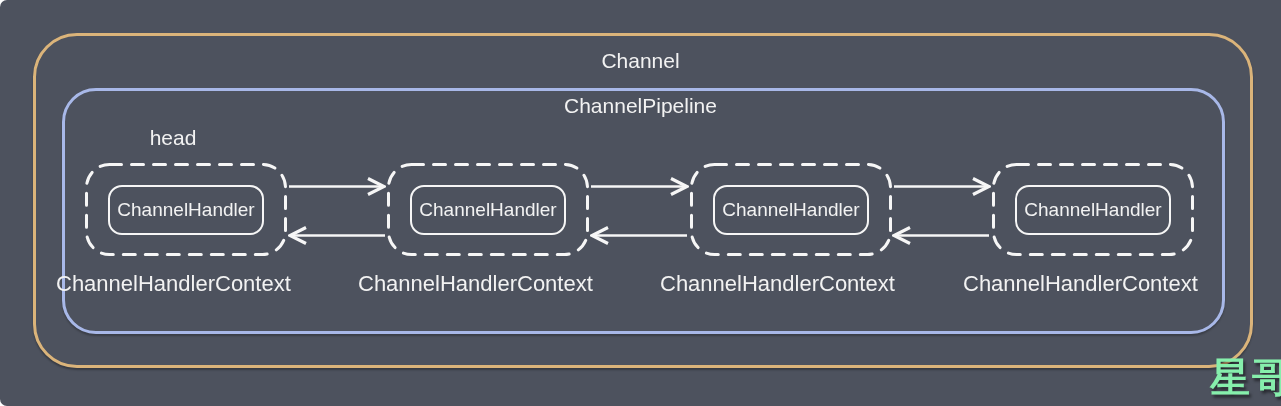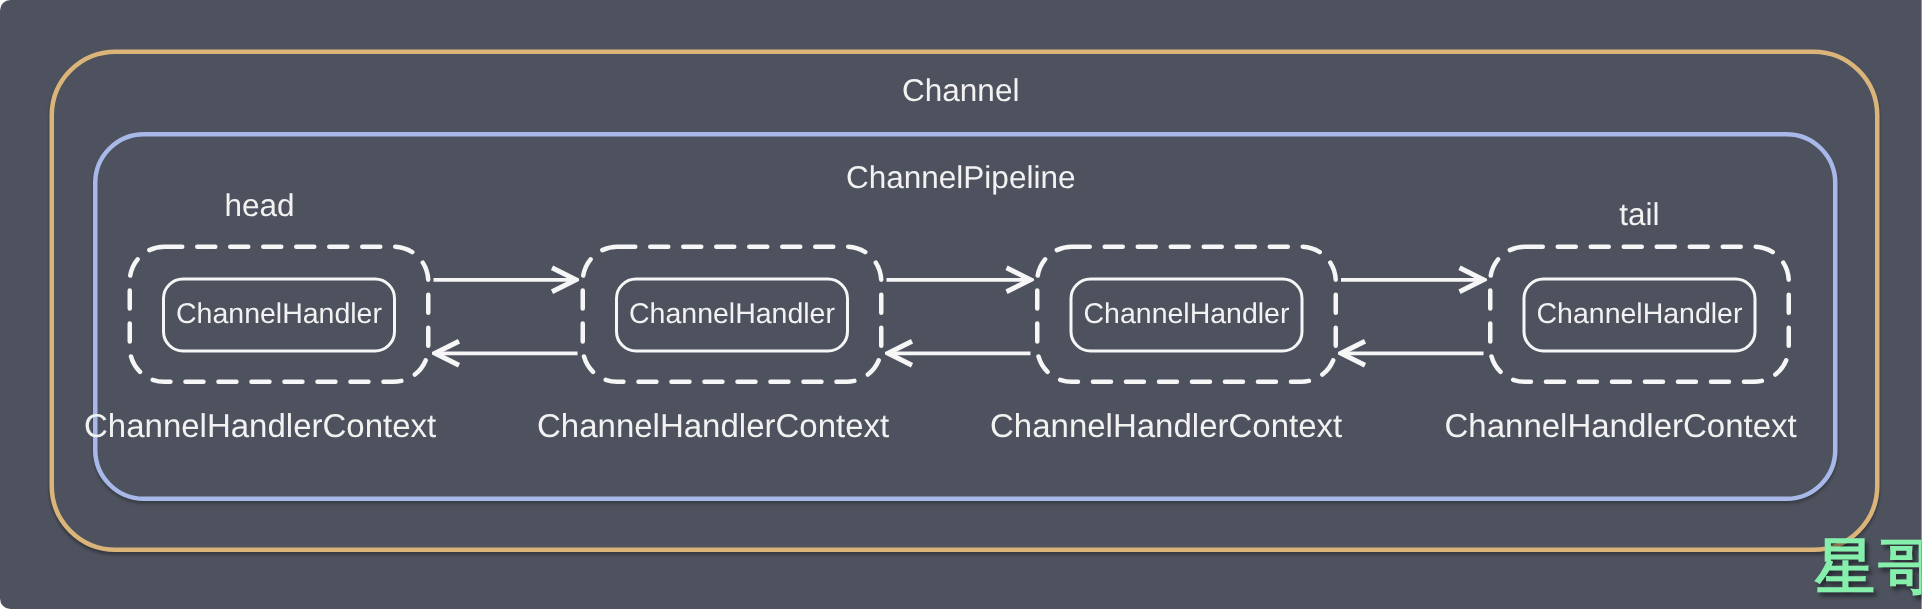--- a/index.html
+++ b/index.html
@@ -35,21 +35,21 @@
     border-radius: 34px;
     box-shadow: 0 2px 2px rgba(0,0,0,0.25);
   }
   .lbl {
     position: absolute;
     color: var(--text, #f2f2f2);
     text-align: center;
     white-space: nowrap;
   }
   .channel-label   { top: 49px;  left: 0; width: 1281px; font-size: 21px; }
-  .pipeline-label  { top: 107px; left: 0; width: 1281px; font-size: 21px; }
+  .pipeline-label  { top: 94px; left: 0; width: 1281px; font-size: 21px; }
   .head-label      { top: 126px; left: 72px;  width: 202px; font-size: 21px; }
   .tail-label      { top: 132px; left: 992px; width: 202px; font-size: 21px; }
   .overlay {
     position: absolute;
     left: 0; top: 0;
     width: 1281px; height: 406px;
   }
   .ctx-dash {
     fill: none;
     stroke: var(--box-border, #f6f6f6);
@@ -115,21 +115,20 @@
 <body>
 
 <div class="canvas">
 
   <div class="channel-box"></div>
   <div class="pipeline-box"></div>
 
   <div class="lbl channel-label">Channel</div>
   <div class="lbl pipeline-label">ChannelPipeline</div>
   <div class="lbl head-label">head</div>
-  <div class="lbl tail-label">tail</div>
 
   <svg class="overlay" viewBox="0 0 1281 406">
     <defs>
       <marker id="arrowhead" viewBox="0 0 10 10" refX="8" refY="5" markerWidth="8" markerHeight="8" orient="auto" markerUnits="strokeWidth">
         <path d="M1,1 L9,5 L1,9" fill="none" stroke="#f6f6f6" stroke-width="1.6"></path>
       </marker>
     </defs>
 
     <rect class="ctx-dash" x="86.5" y="164.5" width="199" height="90" rx="23"></rect>
     <rect class="ctx-dash" x="388.5" y="164.5" width="199" height="90" rx="23"></rect>

